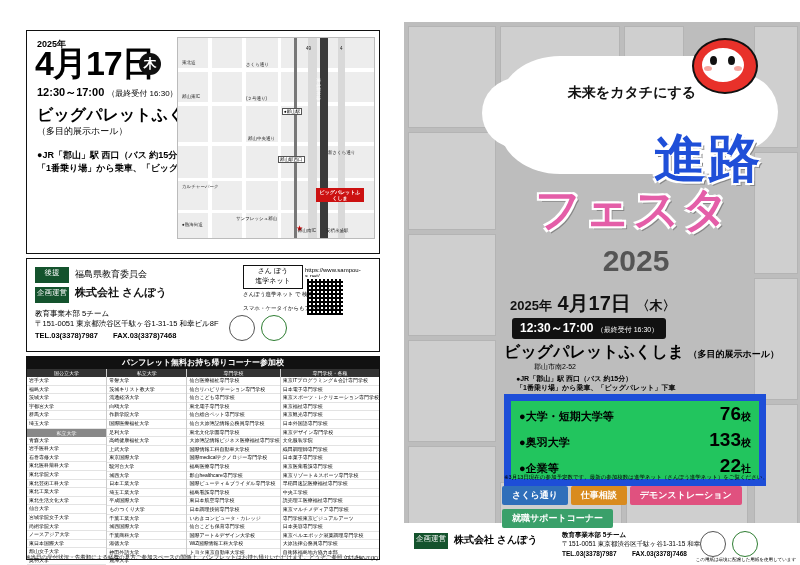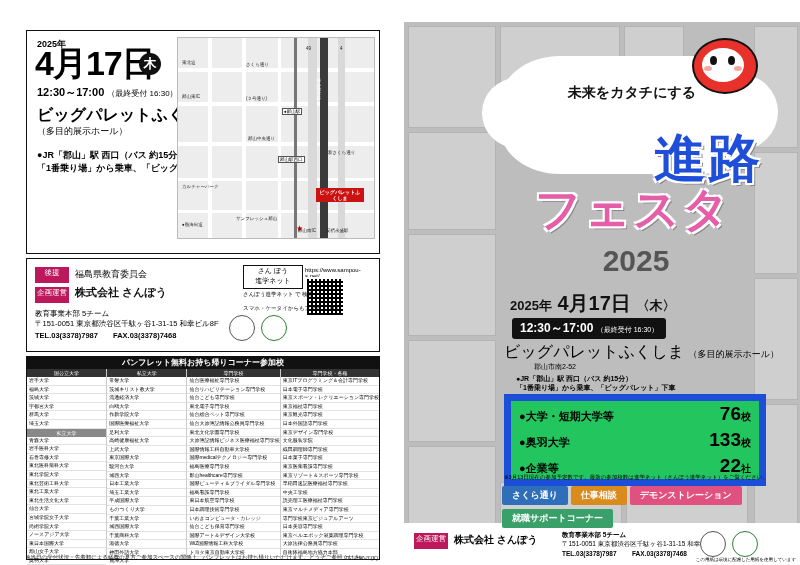--- a/index.html
+++ b/index.html
@@ -63,21 +63,21 @@
   .map .redbox{
     position:absolute;background:#cc1111;color:#fff;font-size:5px;font-weight:bold;
     padding:1px 2px;text-align:center;line-height:1.2;
   }
   .map .sta{position:absolute;border:1px solid #555;background:#fff;font-size:4.5px;padding:0 1px;}
 
   
   .sponsorbox{
     position:absolute;left:26px;top:236px;width:352px;height:92px;border:1px solid #111;background:#fff;
   }
-  .tagbk{position:absolute;background:#be185d;color:#fff;font-size:7.5px;text-align:center;line-height:12px;width:34px;height:16px;}
+  .tagbk{position:absolute;background:#14532d;color:#fff;font-size:7.5px;text-align:center;line-height:12px;width:34px;height:16px;}
   .spn-txt{position:absolute;font-size:9px;}
   .logo-sanpou{
     position:absolute;font-size:11px;font-weight:bold;color:#111;
   }
   .contact{position:absolute;font-size:7.5px;line-height:1.45;}
   .sanpou-net{
     position:absolute;right:8px;top:6px;width:128px;height:82px;
   }
   .sn-box{position:absolute;left:0;top:0;width:58px;height:22px;border:1px solid #111;font-size:7px;text-align:center;}
   .sn-url{position:absolute;left:62px;top:2px;font-size:6px;}
@@ -140,21 +140,21 @@
   }
 
   .rdate{position:absolute;left:106px;top:268px;font-size:20px;font-weight:bold;color:#111;z-index:6;}
   .rdate .y{font-size:13px;}
   .rdate .d{font-size:13px;}
   .rtime{
     position:absolute;left:108px;top:296px;background:#111;color:#fff;font-size:12px;font-weight:bold;
     padding:2px 8px;border-radius:3px;z-index:6;
   }
   .rtime .note{font-size:7px;font-weight:normal;}
-  .rvenue{position:absolute;left:100px;top:320px;font-size:16px;font-weight:normal;z-index:6;}
+  .rvenue{position:absolute;left:100px;top:320px;font-size:16px;font-weight:bold;z-index:6;}
   .rvenue .sub{font-size:9px;}
   .rvenue-addr{position:absolute;left:130px;top:340px;font-size:7px;z-index:6;}
   .raccess{position:absolute;left:112px;top:352px;font-size:7px;font-weight:bold;z-index:6;line-height:1.35;}
 
   .statsbox{
     position:absolute;left:100px;top:372px;width:248px;height:78px;background:#22c55e;border:7px solid #1d4ed8;z-index:6;
   }
   .statrow{display:flex;align-items:baseline;padding:2px 8px;font-size:11px;font-weight:bold;}
   .statrow .num{margin-left:auto;font-size:19px;}
   .statrow .unit{font-size:10px;}

